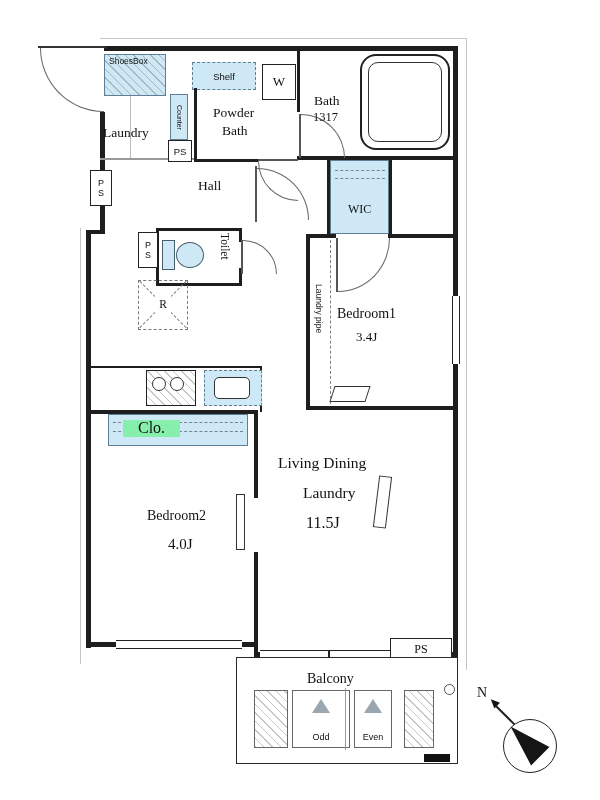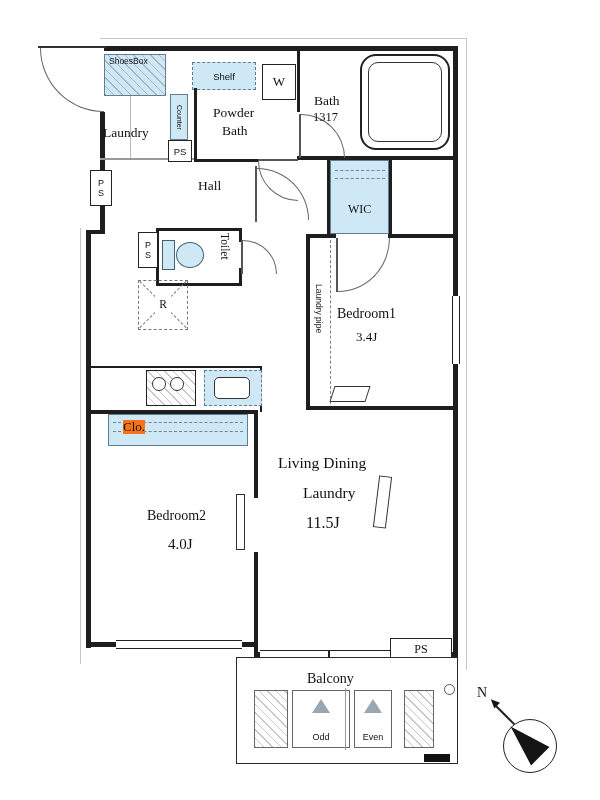--- a/index.html
+++ b/index.html
@@ -44,21 +44,21 @@
     <span class="sans vt" style="font-size:7px">Counter</span>
   </div>
   <div class="bluebox" style="left:330px;top:160px;width:59px;height:74px">
     <div class="dashline" style="left:4px;top:9px;width:50px"></div>
     <div class="dashline" style="left:4px;top:17px;width:50px"></div>
     <div class="lbl" style="left:17px;top:42px;font-size:12px">WIC</div>
   </div>
   <div class="bluebox" style="left:108px;top:414px;width:140px;height:32px">
     <div class="dashline" style="left:4px;top:7px;width:130px"></div>
     <div class="dashline" style="left:4px;top:16px;width:130px"></div>
-    <div class="lbl" style="left:14px;top:5px;font-size:13px;background:#f97316;padding:0 0">Clo.</div>
+    <div class="lbl" style="left:14px;top:5px;font-size:16px;background:#86efac;padding:0 15px">Clo.</div>
   </div>
 
   <div class="wall" style="left:104px;top:46px;width:354px;height:5px"></div>
   <div class="wall" style="left:453px;top:46px;width:5px;height:612px"></div>
   <div class="wall" style="left:100px;top:112px;width:5px;height:122px"></div>
   <div class="wall" style="left:86px;top:230px;width:19px;height:4px"></div>
   <div class="wall" style="left:86px;top:230px;width:5px;height:418px"></div>
   <div class="wall" style="left:86px;top:642px;width:172px;height:5px"></div>
   <div class="wall" style="left:254px;top:642px;width:4px;height:15px"></div>
   <div class="wall" style="left:254px;top:652px;width:204px;height:5px"></div>

